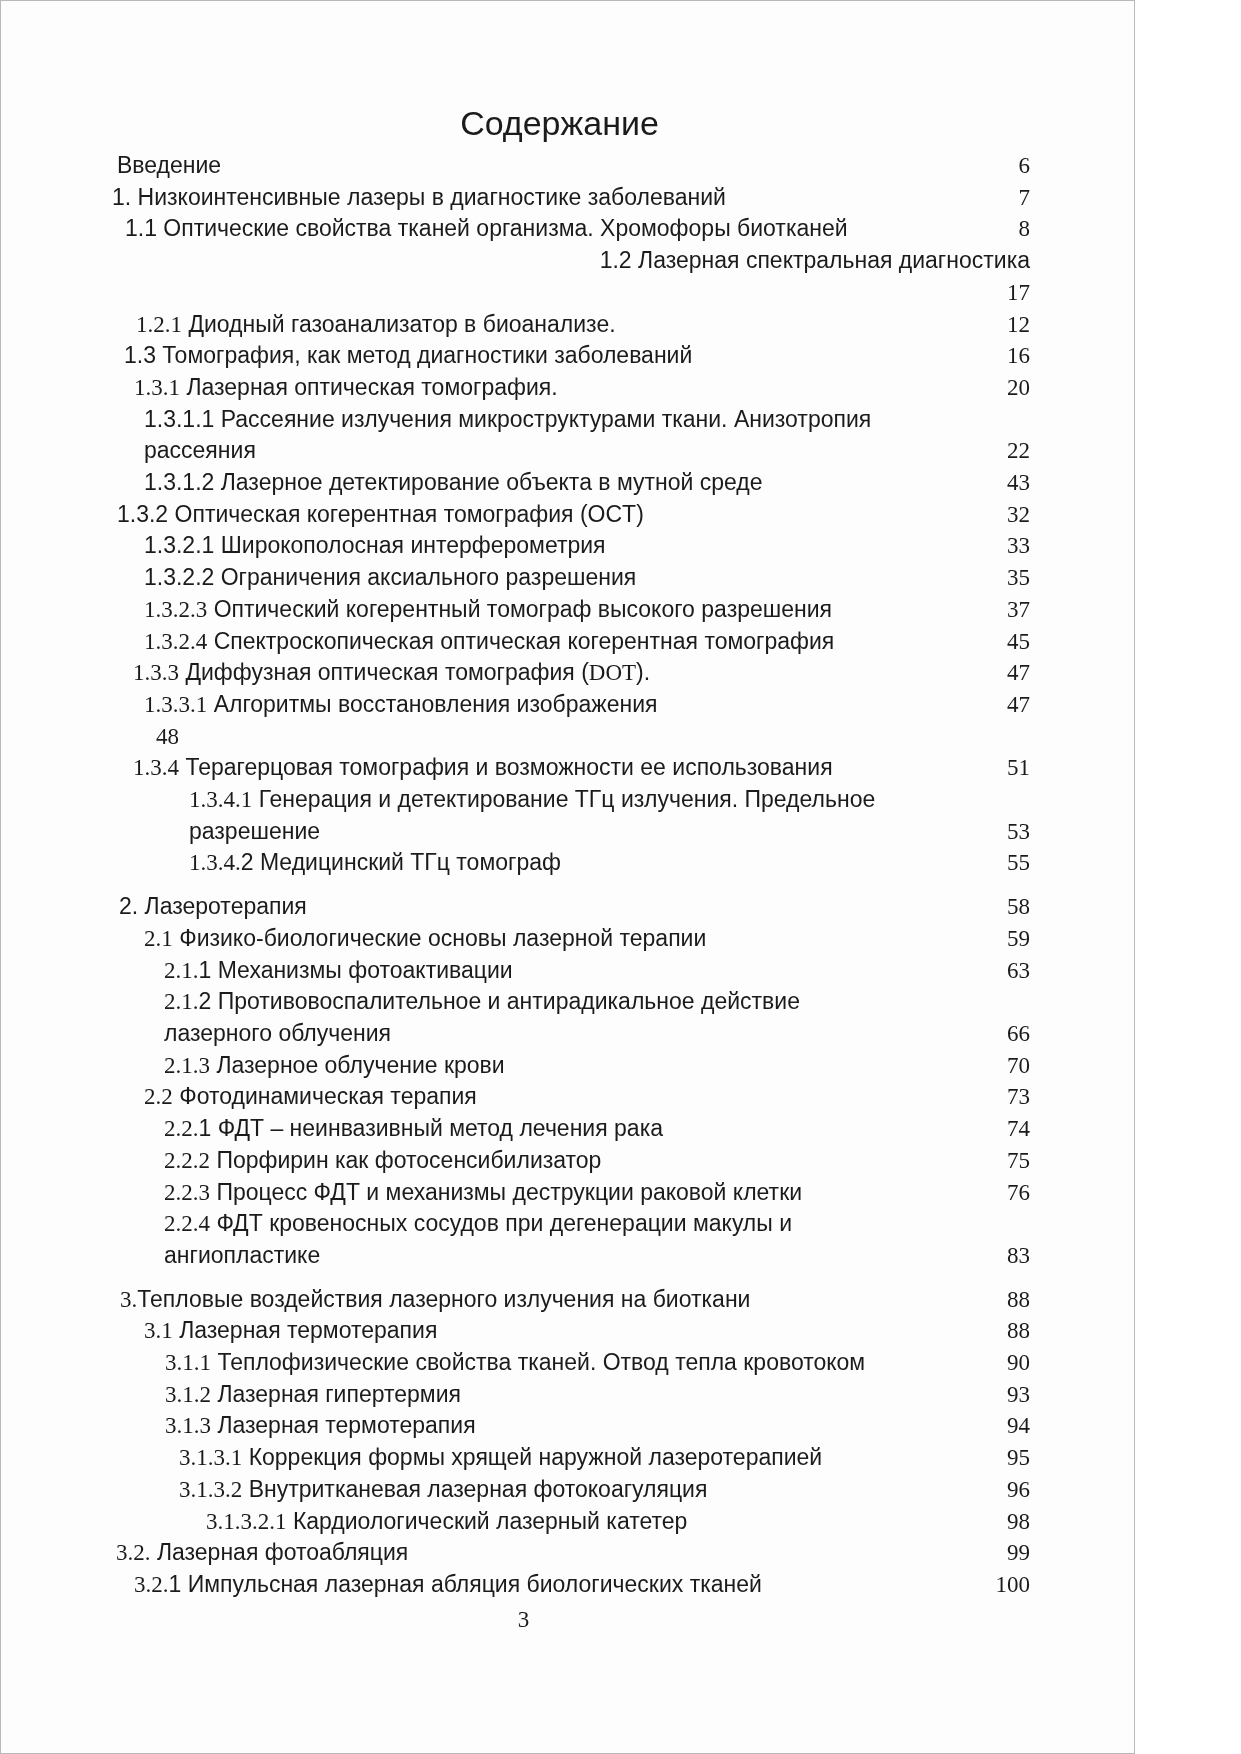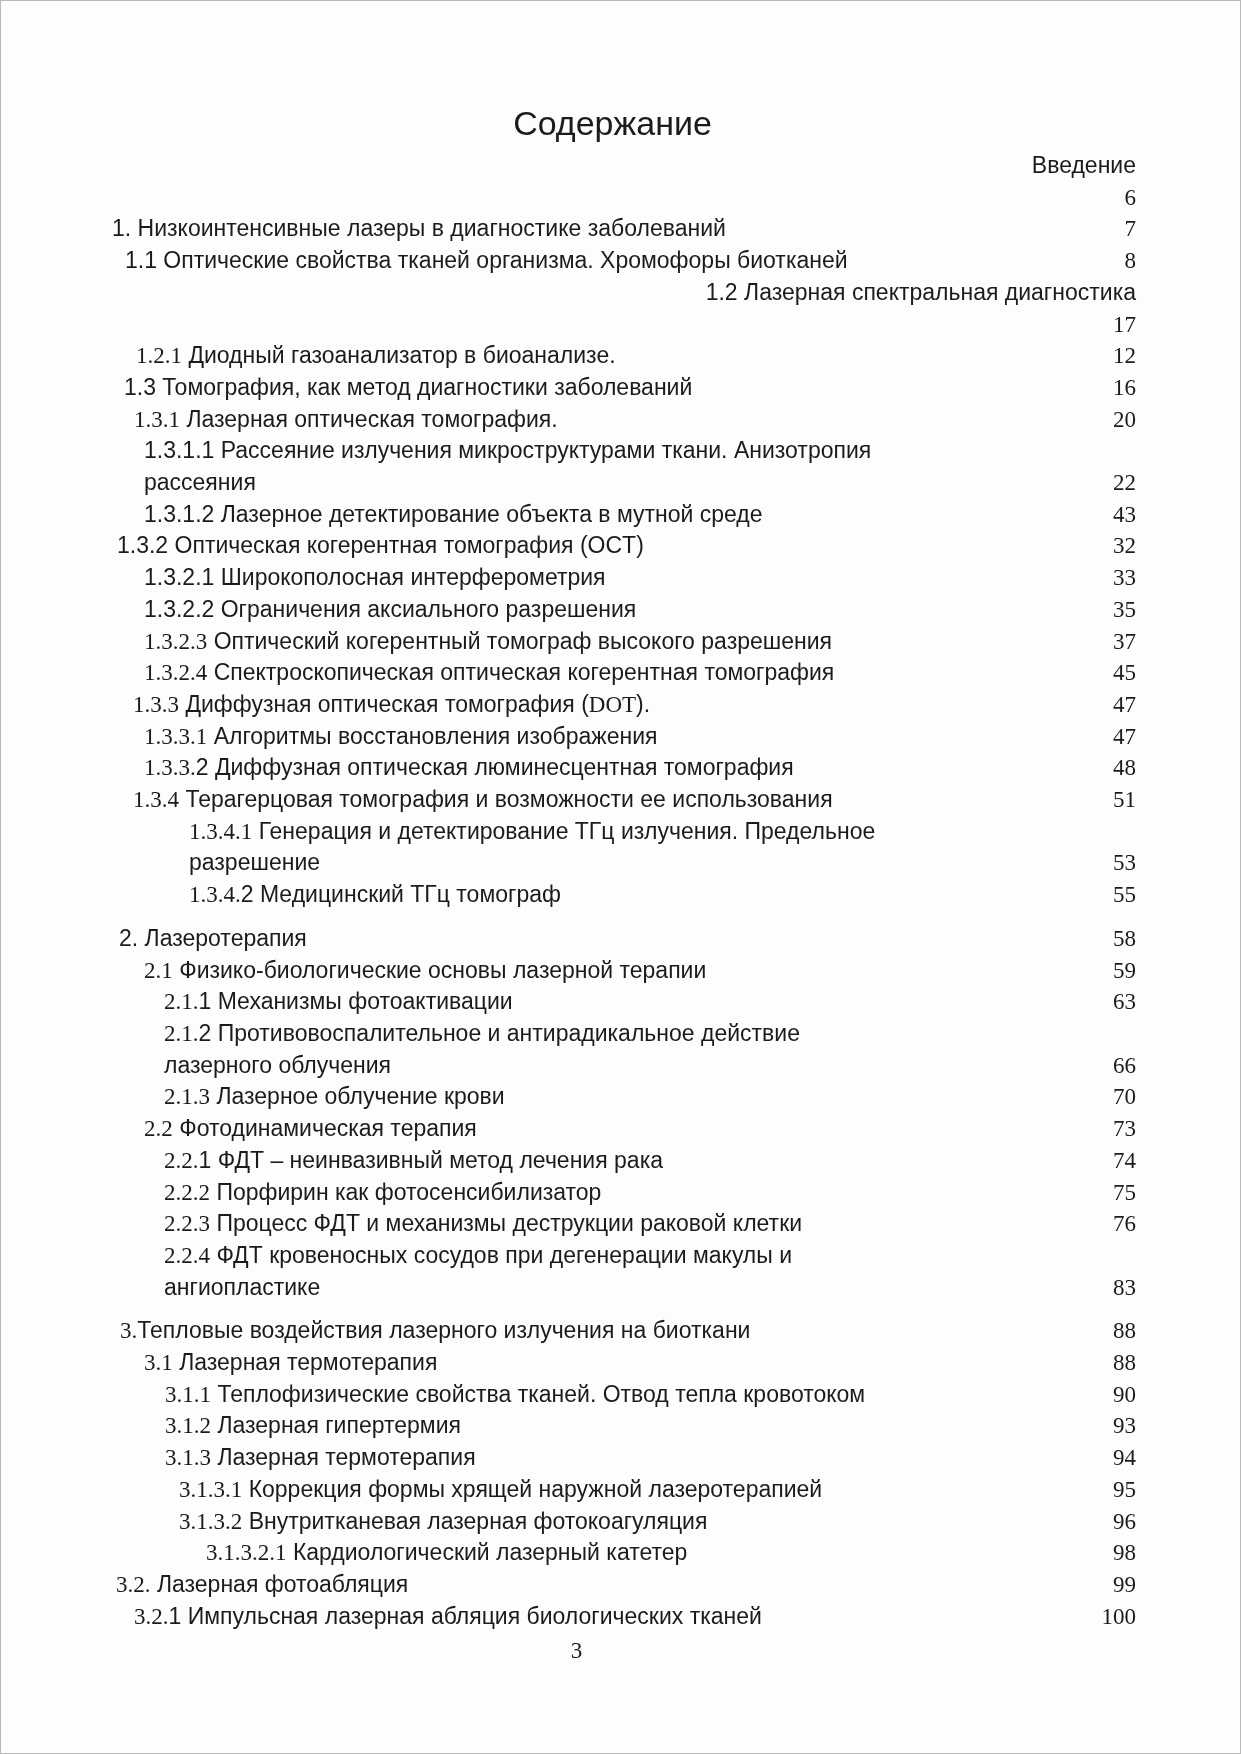--- a/index.html
+++ b/index.html
@@ -1,18 +1,18 @@
 <!DOCTYPE html>
 <html lang="ru"><head>
 <meta charset="utf-8">
 <style>
   html,body{margin:0;padding:0;background:#ffffff;}
   .page{
     position:relative;
-    width:1241px;height:1754px;
+    width:1135px;height:1754px;
     box-sizing:border-box;
     background:#fdfdfd;
     border:1px solid #b9b9b9;
     color:#1b1b1b;
     overflow:hidden;
   }
   .f-s{font-family:"Liberation Sans",sans-serif;}
   .f-r{font-family:"Liberation Serif",serif;}
   .title{
     margin-top:104px;
@@ -50,21 +50,21 @@
     font-family:"Liberation Serif",serif;
   }
 </style>
 </head>
 <body>
 
 <div class="page">
   <div class="title">Содержание</div>
 
   <div class="toc">
-      <div class="toc-row" style="padding-left: 116px; flex-direction: column;">
+      <div class="toc-row" style="padding-left: 116px;">
         <div class="toc-text">
           <div class="toc-line"><span class="f-s">Введение</span></div>
         </div>
         <div class="toc-page">6</div>
       </div>
       <div class="toc-row" style="padding-left: 111px;">
         <div class="toc-text">
           <div class="toc-line"><span class="f-s">1. Низкоинтенсивные лазеры в диагностике заболеваний</span></div>
         </div>
         <div class="toc-page">7</div>
@@ -148,23 +148,20 @@
         </div>
         <div class="toc-page">47</div>
       </div>
       <div class="toc-row" style="padding-left: 143px;">
         <div class="toc-text">
           <div class="toc-line"><span class="f-r">1.3.3.1</span><span class="f-s"> Алгоритмы восстановления изображения</span></div>
         </div>
         <div class="toc-page">47</div>
       </div>
       <div class="toc-row" style="padding-left: 143px;">
-        <div class="toc-text">
-          <div class="toc-line"><span class="f-r">1.3.3.</span><span class="f-s">2 Диффузная оптическая люминесцентная томография</span></div>
-        </div>
         <div class="toc-page">48</div>
       </div>
       <div class="toc-row" style="padding-left: 132px;">
         <div class="toc-text">
           <div class="toc-line"><span class="f-r">1.3.4</span><span class="f-s"> Терагерцовая томография и возможности ее использования</span></div>
         </div>
         <div class="toc-page">51</div>
       </div>
       <div class="toc-row" style="padding-left: 188px;">
         <div class="toc-text">

